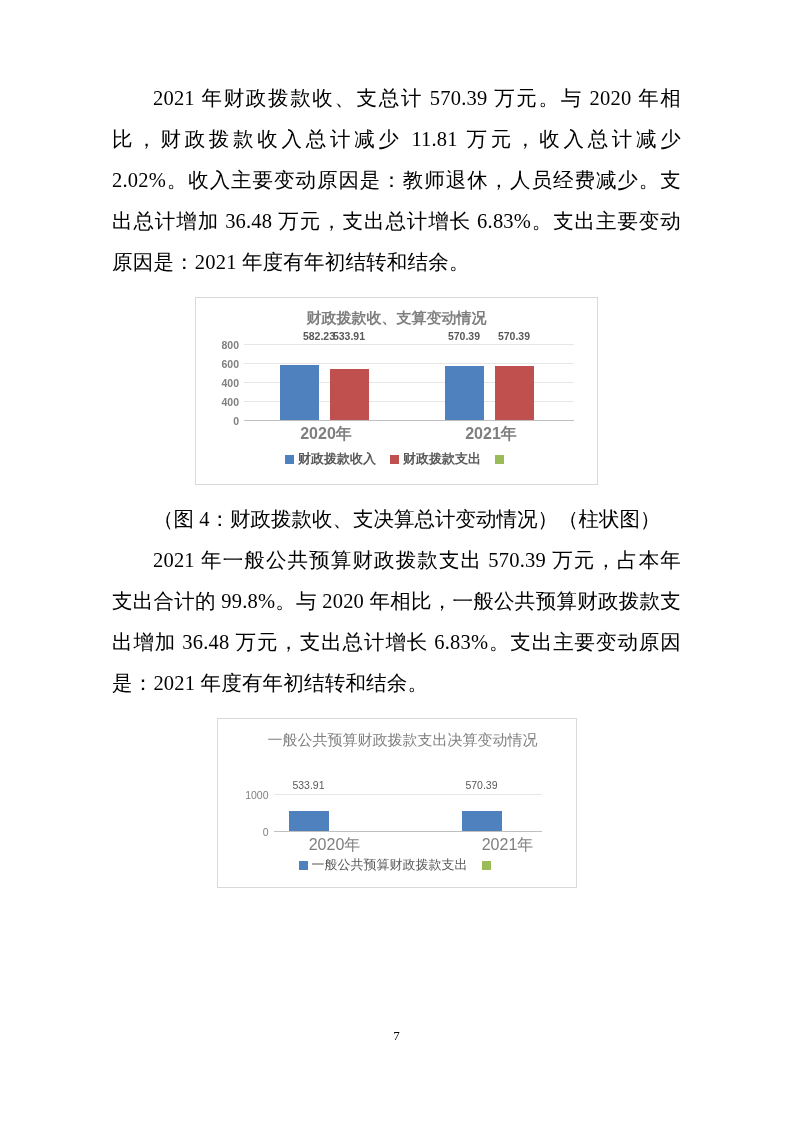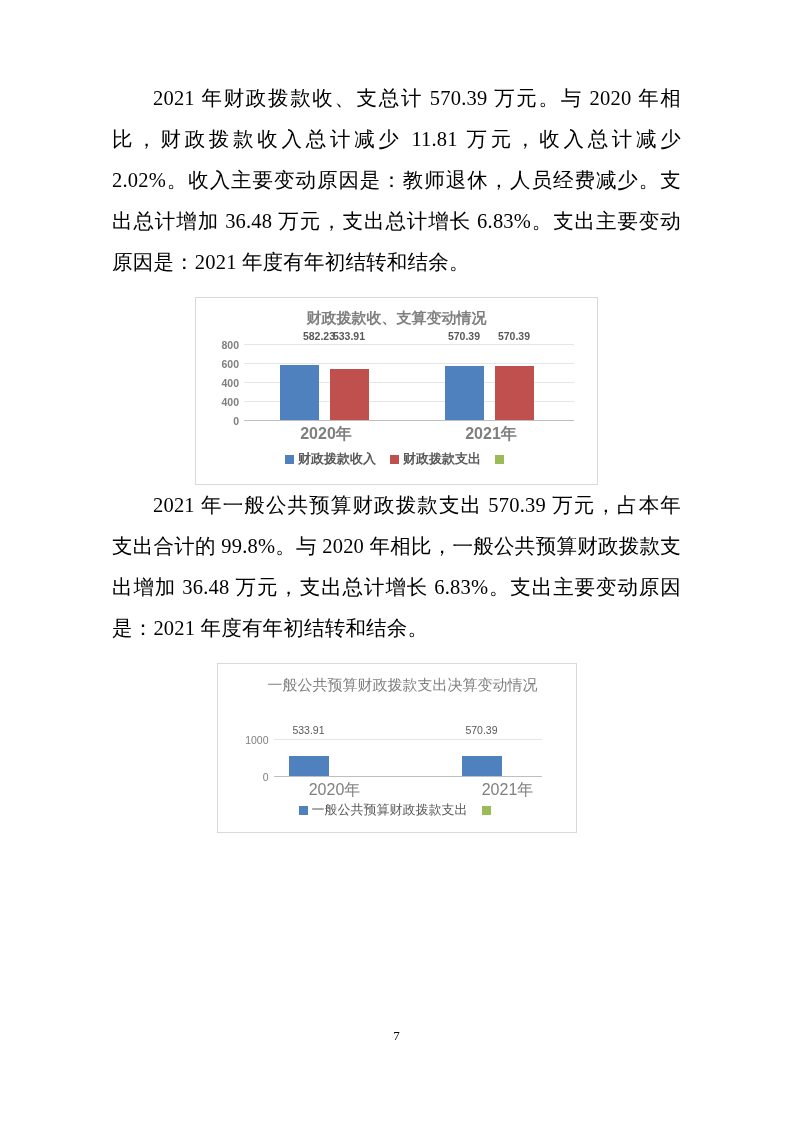--- a/index.html
+++ b/index.html
@@ -202,20 +202,21 @@
         <span class="legend-swatch" style="background:#c0504d;"></span>
         <span>财政拨款支出</span>
       </span>
       <span class="legend-item">
         <span class="legend-swatch" style="background:#9bbb59;"></span>
         <span></span>
       </span>
     </div>
   </div>
 
+  <p class="caption" style="margin-top:14px;">（图 4：财政拨款收、支决算总计变动情况）（柱状图）</p>
 
 
   <p class="para">2021 年一般公共预算财政拨款支出 570.39 万元，占本年支出合计的 99.8%。与 2020 年相比，一般公共预算财政拨款支出增加 36.48 万元，支出总计增长 6.83%。支出主要变动原因是：2021 年度有年初结转和结余。</p>
 
   <div class="chart-box" style="width:360px; height:170px; margin:14px auto 0 auto;">
 
     <div class="chart-title" style="padding-left:42px; padding-right:30px; line-height:22px;">一般公共预算财政拨款支出决算变动情况</div>
 
     <div class="plot" style="position:absolute; left:56px; top:75px; width:268px; height:37px;">
       <div class="gridline" style="top:0px;">

